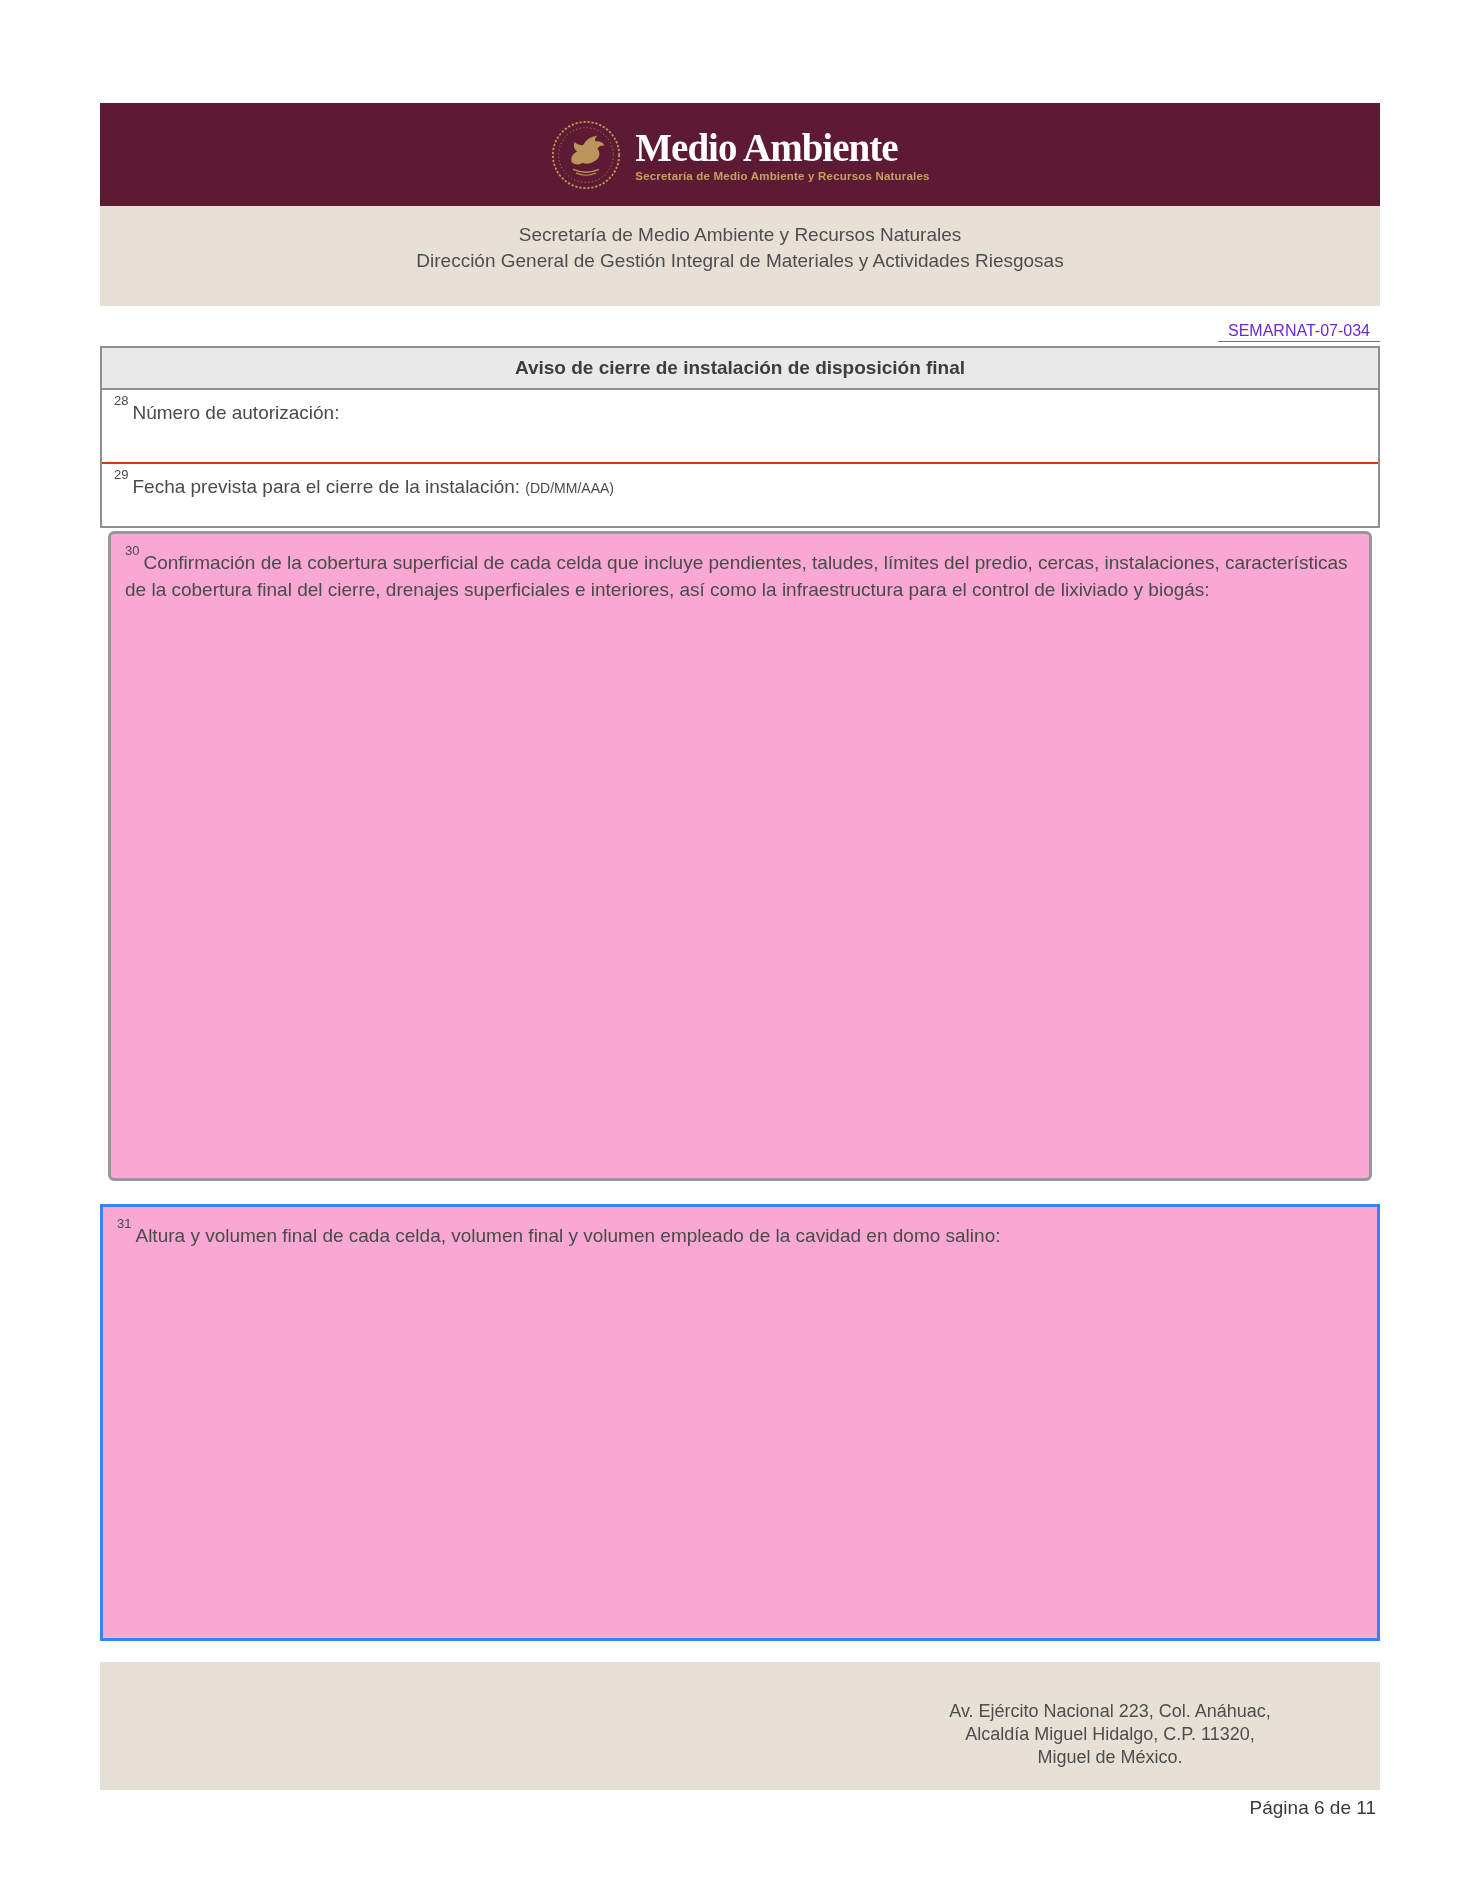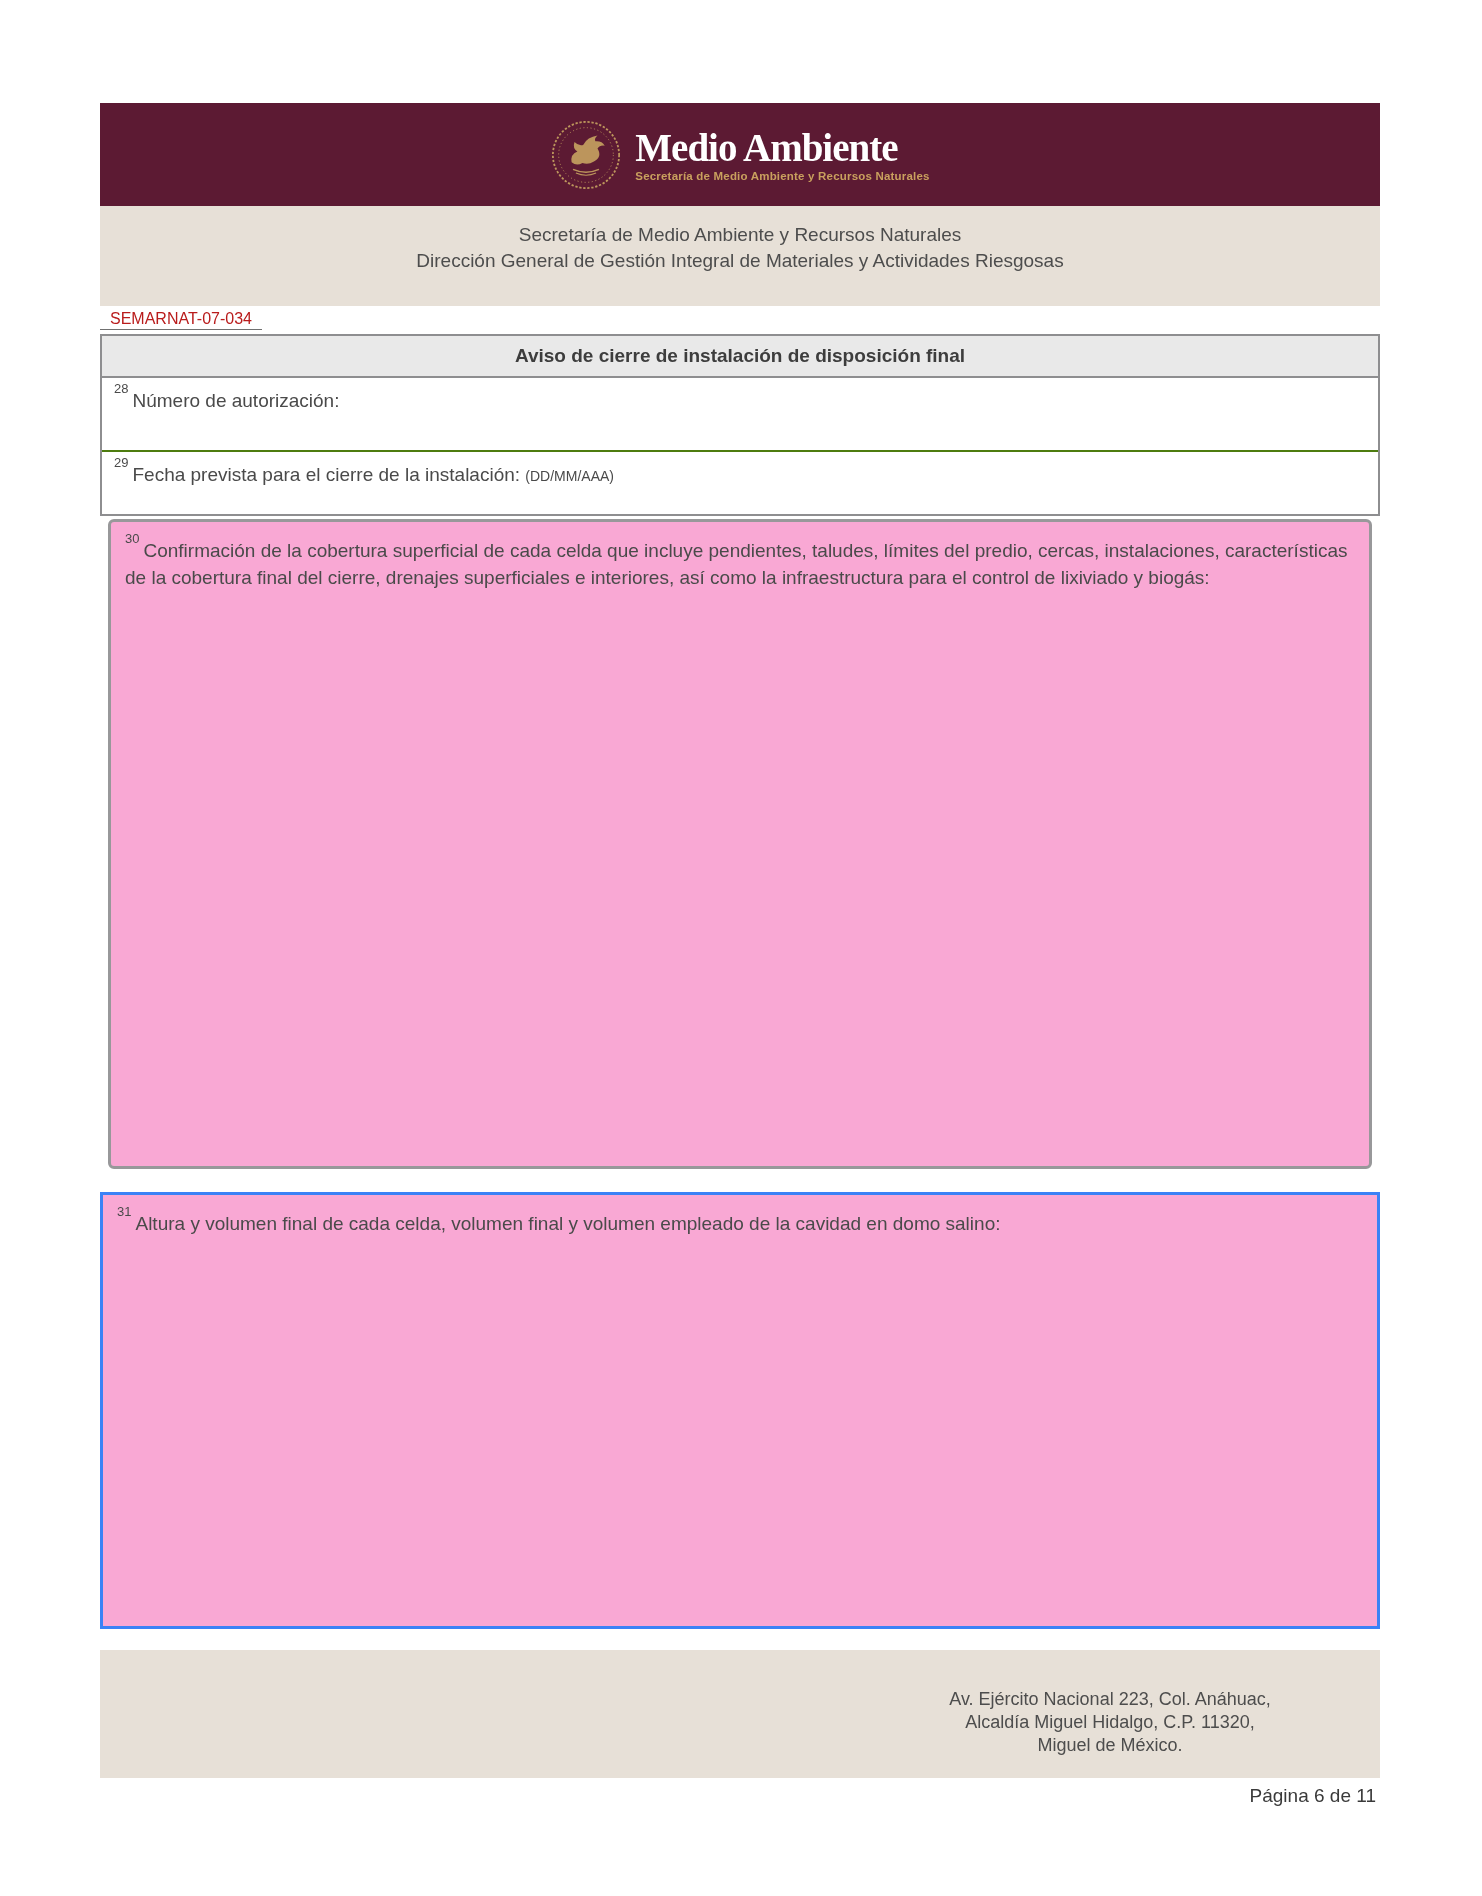--- a/index.html
+++ b/index.html
@@ -56,25 +56,25 @@
     background:#e7e0d7;
     text-align:center;
     padding-top:16px;
     font-size:19px;
     line-height:26px;
     color:#4d4d4d;
   }
 
   
   .form-code-line {
-    text-align:left;
-    margin-top:4px;
+    text-align:right;
+    margin-top:16px;
     height:24px;
     font-size:16px;
-    color:#b91c1c;
+    color:#6d28d9;
   }
   .form-code-line span {
     display:inline-block;
     border-bottom:1.5px solid #707070;
     padding:0 10px 1px 10px;
   }
 
   
   .form-table {
     border:2px solid #8e8e90;
@@ -89,21 +89,21 @@
     justify-content:center;
     font-size:19px;
     font-weight:bold;
     color:#3d3d3d;
   }
   .trow {
     background:#ffffff;
     padding:10px 12px 0 12px;
   }
   .trow.row-28 { height:72px; }
-  .trow.row-29 { height:64px; border-top:2px solid #4d7c0f; }
+  .trow.row-29 { height:64px; border-top:2px solid #c2410c; }
   .flabel { font-size:19px; color:#4a4a4a; }
   .fsup {
     font-size:13px;
     position:relative;
     top:-7px;
     margin-right:4px;
     color:#4a4a4a;
   }
   .fhint { font-size:14px; color:#4a4a4a; }
 

